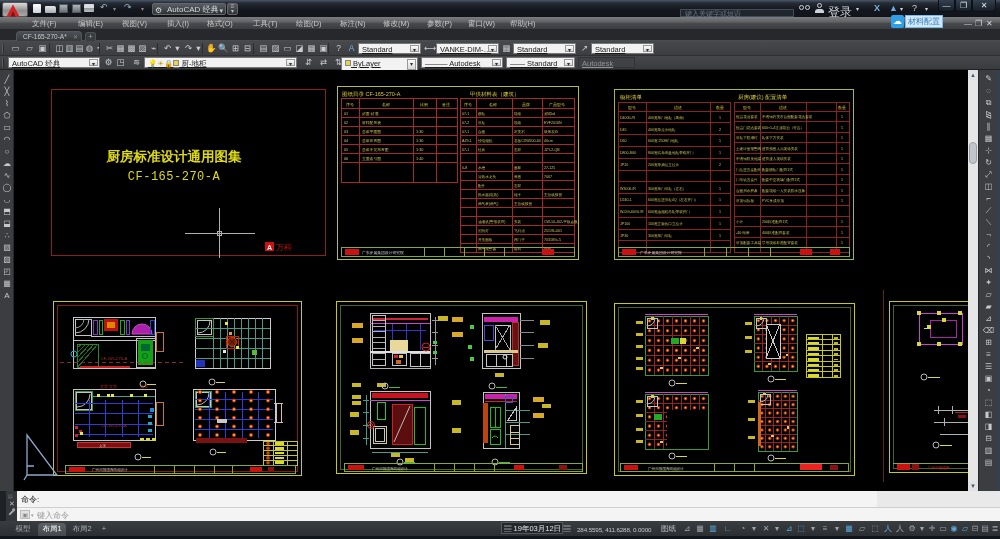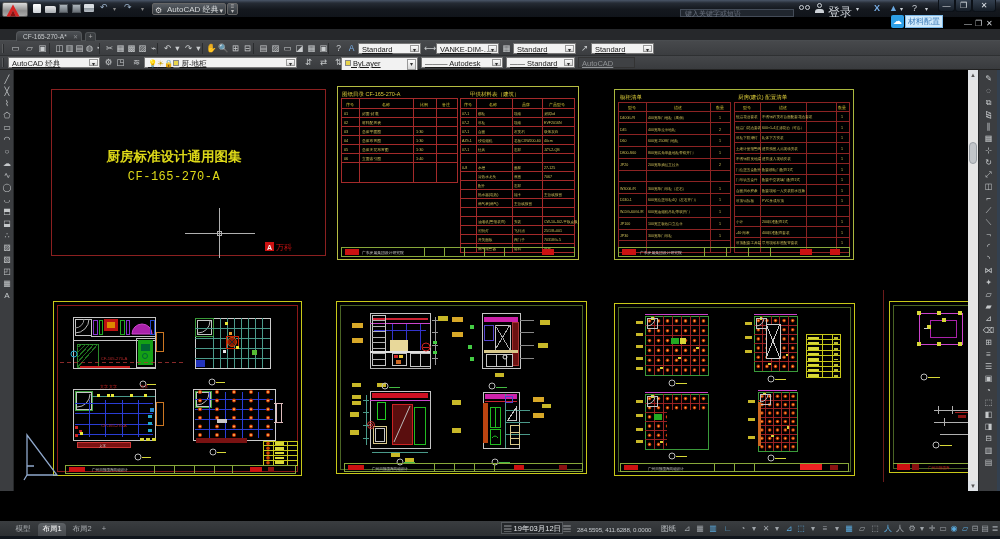--- a/index.html
+++ b/index.html
@@ -109,20 +109,34 @@
   <div class="titleicon abs" style="left:856px;font-size:6px;top:5px;">▾</div>
   <div class="titleicon abs" style="left:874px;color:#7ab0e8;font-weight:bold;">X</div>
   <div class="titleicon abs" style="left:889px;color:#6aa8e0;">▲</div>
   <div class="titleicon abs" style="left:900px;font-size:6px;top:5px;">▾</div>
   <div class="titleicon abs" style="left:912px;">?</div>
   <div class="titleicon abs" style="left:925px;font-size:6px;top:5px;">▾</div>
   <div class="winbtn abs" style="left:938px;width:17px;">—</div>
   <div class="winbtn abs" style="left:955px;width:17px;">❐</div>
   <div class="winbtn abs" style="left:972px;width:24px;">✕</div>
 
+  <div id="menubar" class="abs">
+    <span style="left:32px;">文件(F)</span>
+      <span style="left:78px;">编辑(E)</span>
+      <span style="left:122px;">视图(V)</span>
+      <span style="left:167px;">插入(I)</span>
+      <span style="left:207px;">格式(O)</span>
+      <span style="left:253px;">工具(T)</span>
+      <span style="left:296px;">绘图(D)</span>
+      <span style="left:340px;">标注(N)</span>
+      <span style="left:383px;">修改(M)</span>
+      <span style="left:427px;">参数(P)</span>
+      <span style="left:468px;">窗口(W)</span>
+      <span style="left:510px;">帮助(H)</span>
+  </div>
   <div id="upload" class="abs">
       <span class="cloud">☁</span>
       <span class="tip">材料配置表</span>
     </div>
   <div class="docbtn abs" style="left:964px;">—</div>
   <div class="docbtn abs" style="left:975px;">❐</div>
   <div class="docbtn abs" style="left:986px;">✕</div>
 
   <div id="tabrow" class="abs">
       <div id="filetab">CF-165-270-A*<span style="position:absolute;right:3px;top:0;color:#8a8d90;font-size:6px;">✕</span></div>
@@ -209,21 +223,21 @@
       </div>
       <div class="combo" style="left: 421px; top: 1px; width: 82px; height: 11px;">
         <span class="txt">——— Autodesk</span>
         <span class="arr">▾</span>
       </div>
       <div class="combo" style="left: 506px; top: 1px; width: 69px; height: 11px;">
         <span class="txt">—— Standard</span>
         <span class="arr">▾</span>
       </div>
       <div class="combo dis" style="left: 578px; top: 1px; width: 57px; height: 11px;">
-        <span class="txt">AutoCAD</span>
+        <span class="txt">Autodesk</span>
       </div>
     </div>
 
   <div id="main" class="abs">
     <div id="lefttb">
         <div style="top: 4px;">╱</div>
         <div style="top: 16px;">╳</div>
         <div style="top: 28px;">⌇</div>
         <div style="top: 40px;">⬠</div>
         <div style="top: 52px;">▭</div>
@@ -1332,20 +1346,35 @@
         <rect x="944" y="345" width="8" height="3" fill="#881111"></rect>
         <circle shape-rendering="auto" cx="922" cy="375" r="3" fill="none" stroke="#bbb"></circle>
         <line x1="926" y1="375" x2="938" y2="375" stroke="#d8d838" stroke-width="1"></line>
         <line x1="879" y1="393" x2="954" y2="393" stroke="#88a83a" stroke-width="1"></line>
         <rect x="883" y="394" width="13" height="6" fill="#cc1111"></rect>
         <rect x="898" y="394" width="7" height="6" fill="#881111"></rect>
         <text x="914" y="399" fill="#cc2222" font-size="3.6">广州日报图库</text>
       </svg>
   </div>
 
+  <div id="cmd" class="abs">
+    <div class="wm"></div>
+    <div class="side0"></div>
+    <div class="side">
+        <div style="position:absolute;top:2px;left:2px;font-size:5px;color:#777;">▤</div>
+        <div style="position:absolute;top:9px;left:3px;font-size:7px;">✕</div>
+        <div style="position:absolute;top:20px;left:2px;width:8px;height:2px;background:#a8abae;transform:rotate(-45deg);border-radius:1px;"></div>
+        <div style="position:absolute;top:17px;left:6px;width:3px;height:3px;border:1px solid #a8abae;border-radius:2px;"></div>
+      </div>
+    <div class="l1">命令:</div>
+    <div class="sep"></div>
+    <div class="boxicon">▣</div>
+      <div style="position:absolute;left:31px;top:21px;font-size:5px;color:#999;">▾</div>
+    <div class="l2">键入命令</div>
+  </div>
 
   <div id="status" class="abs">
       <div style="position: absolute; left: 501px; top: 1px; width: 62px; height: 12px; border: 1px solid rgb(85, 89, 93); background: rgb(36, 39, 42);"></div>
       <div class="laytab" style="left: 10px; width: 26px;">模型</div>
       <div class="laytab" style="left: 38px; width: 28px; background: linear-gradient(rgb(93, 97, 101), rgb(69, 72, 76)); color: rgb(255, 255, 255);">布局1</div>
       <div class="laytab" style="left: 68px; width: 28px;">布局2</div>
       <div class="laytab" style="left: 98px; width: 12px;">+</div>
       <div class="stxt" style="left: 504px; color: rgb(224, 227, 230);">▤ 19年03月12日 ▤</div>
       <div class="stxt" style="left: 577px; font-size: 6.2px; top: 4.5px; letter-spacing: -0.1px;">284.5595, 411.6288, 0.0000</div>
       <div class="stxt" style="left: 661px;">图纸</div>

